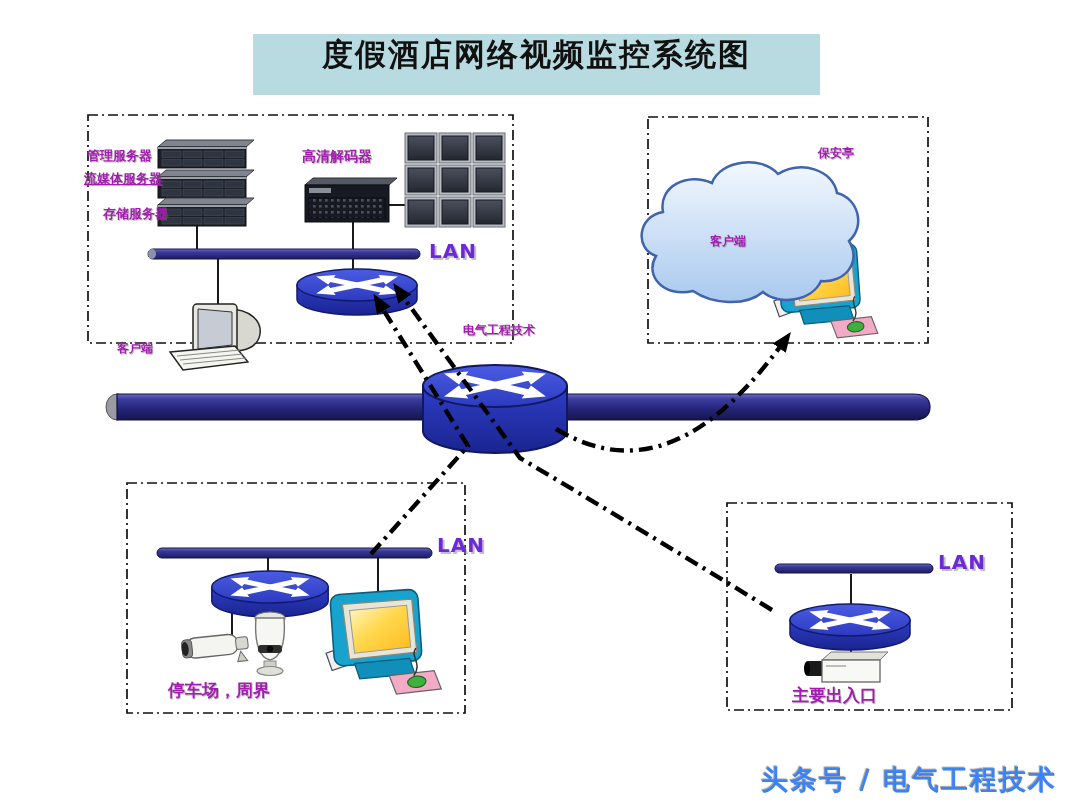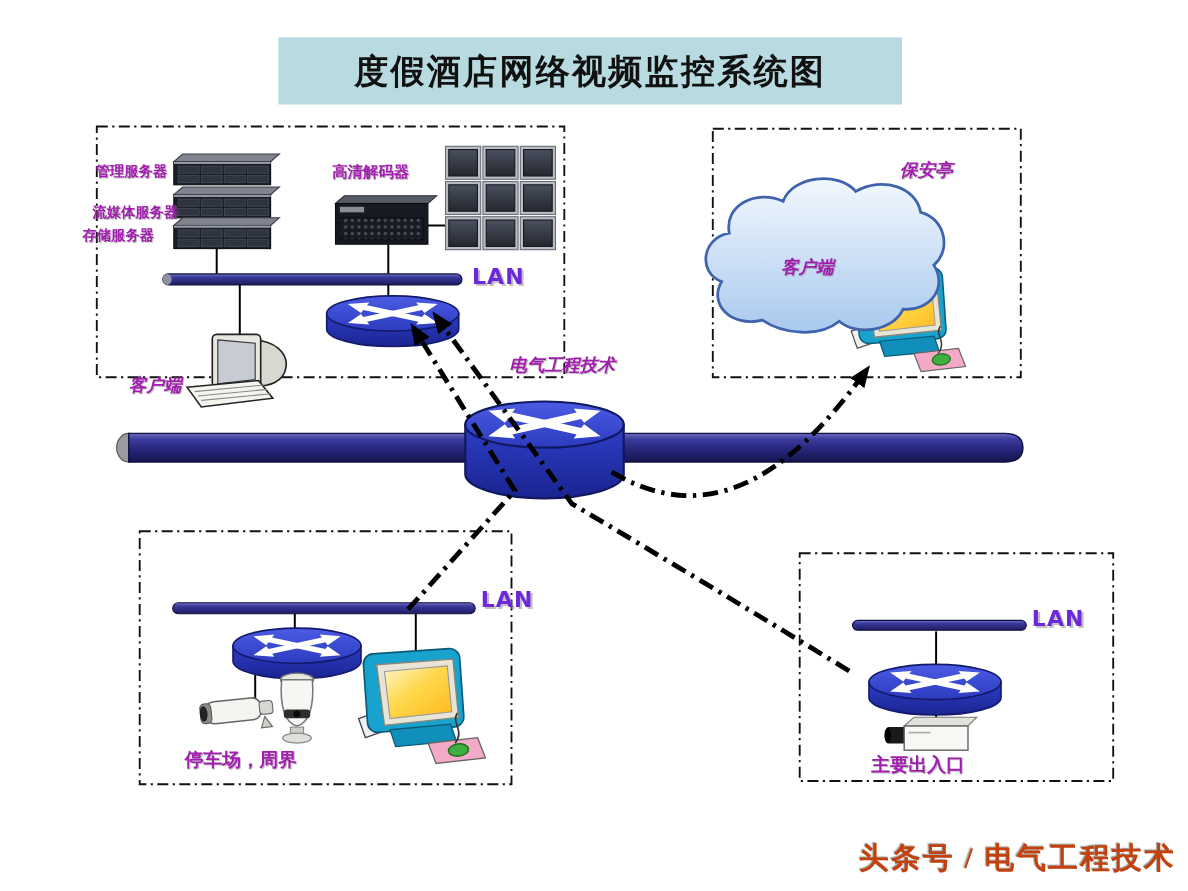--- a/index.html
+++ b/index.html
@@ -1,29 +1,29 @@
 <!DOCTYPE html>
 <html><head>
 <meta charset="utf-8">
 <style>
   html,body{margin:0;padding:0;background:#fff;}
   .canvas{position:relative;width:1080px;height:810px;background:#fff;overflow:hidden;
           font-family:"DejaVu Sans","Liberation Sans",sans-serif;}
   .layer{position:absolute;left:0;top:0;width:1080px;height:810px;}
   .banner{position:absolute;left:253px;top:34px;width:567px;height:61px;background:#b7dbe0;
-          display:flex;align-items:center;justify-content:center;}
+          display:flex;align-items:flex-start;justify-content:center;}
   .banner .t{font-size:31px;font-weight:bold;color:#111;letter-spacing:2px;}
   .lbl{position:absolute;font-weight:bold;color:#a21caf;white-space:nowrap;
        text-shadow:1px 1px 0 rgba(120,120,120,.45);}
-  .fs13{font-size:13px;} .fs14{font-size:14px;} .fs16{font-size:16px;font-style:italic;} .fs17{font-size:17px;}
+  .fs13{font-size:13px;} .fs14{font-size:14px;} .fs16{font-size:12px;} .fs17{font-size:17px;}
   .lan{font-size:20px;font-weight:800;letter-spacing:1px;color:#6d28d9;
        text-shadow:2px 2px 0 rgba(140,140,140,.55);}
-  .watermark{position:absolute;right:11px;top:762px;font-size:27px;font-weight:bold;
-       color:#c2410c;letter-spacing:2px;
-       text-shadow:-1px -1px 1px #9e9e9e,1.5px 1.5px 0 #ffffff;font-family:Liberation Serif, serif;}
+  .watermark{position:absolute;right:23px;top:762px;font-size:27px;font-weight:bold;
+       color:#3b82f6;letter-spacing:2px;
+       text-shadow:-1px -1px 1px #9e9e9e,1.5px 1.5px 0 #ffffff;}
 </style>
 </head>
 <body>
 
 <div class="canvas">
 
 <svg class="layer" viewBox="0 0 1080 810">
   <defs>
     <linearGradient id="gPipe" x1="0" y1="0" x2="0" y2="1">
       <stop offset="0" stop-color="#6a6ac2"></stop>
@@ -254,22 +254,22 @@
     <path d="M772,610 Q645,532 520,458 L396,287" marker-end="url(#mArrow)"></path>
     <path d="M556,429 C638,478 712,442 788,336" marker-end="url(#mArrow)"></path>
   </g>
 </svg>
 
 <div class="banner">
   <span class="t">度假酒店网络视频监控系统图</span>
 </div>
 
 <div class="lbl fs13" style="left:87px;top:147px;">管理服务器</div>
-<div class="lbl fs13" style="left:84px;top:184px;">流媒体服务器</div>
-<div class="lbl fs13" style="left:75px;top:205px;">存储服务器</div>
+<div class="lbl fs13" style="left:84px;top:170px;text-decoration:underline;">流媒体服务器</div>
+<div class="lbl fs13" style="left:103px;top:205px;">存储服务器</div>
 <div class="lbl fs14" style="left:302px;top:148px;">高清解码器</div>
 <div class="lan lbl" style="left:429px;top:239px;">LAN</div>
 <div class="lbl fs16" style="left:117px;top:340px;">客户端</div>
 <div class="lbl fs16" style="left:463px;top:322px;">电气工程技术</div>
 <div class="lbl fs16" style="left:818px;top:145px;">保安亭</div>
 <div class="lbl fs16" style="left:710px;top:233px;">客户端</div>
 <div class="lan lbl" style="left:437px;top:533px;">LAN</div>
 <div class="lan lbl" style="left:938px;top:550px;">LAN</div>
 <div class="lbl fs17" style="left:168px;top:679px;">停车场，周界</div>
 <div class="lbl fs17" style="left:792px;top:684px;">主要出入口</div>

